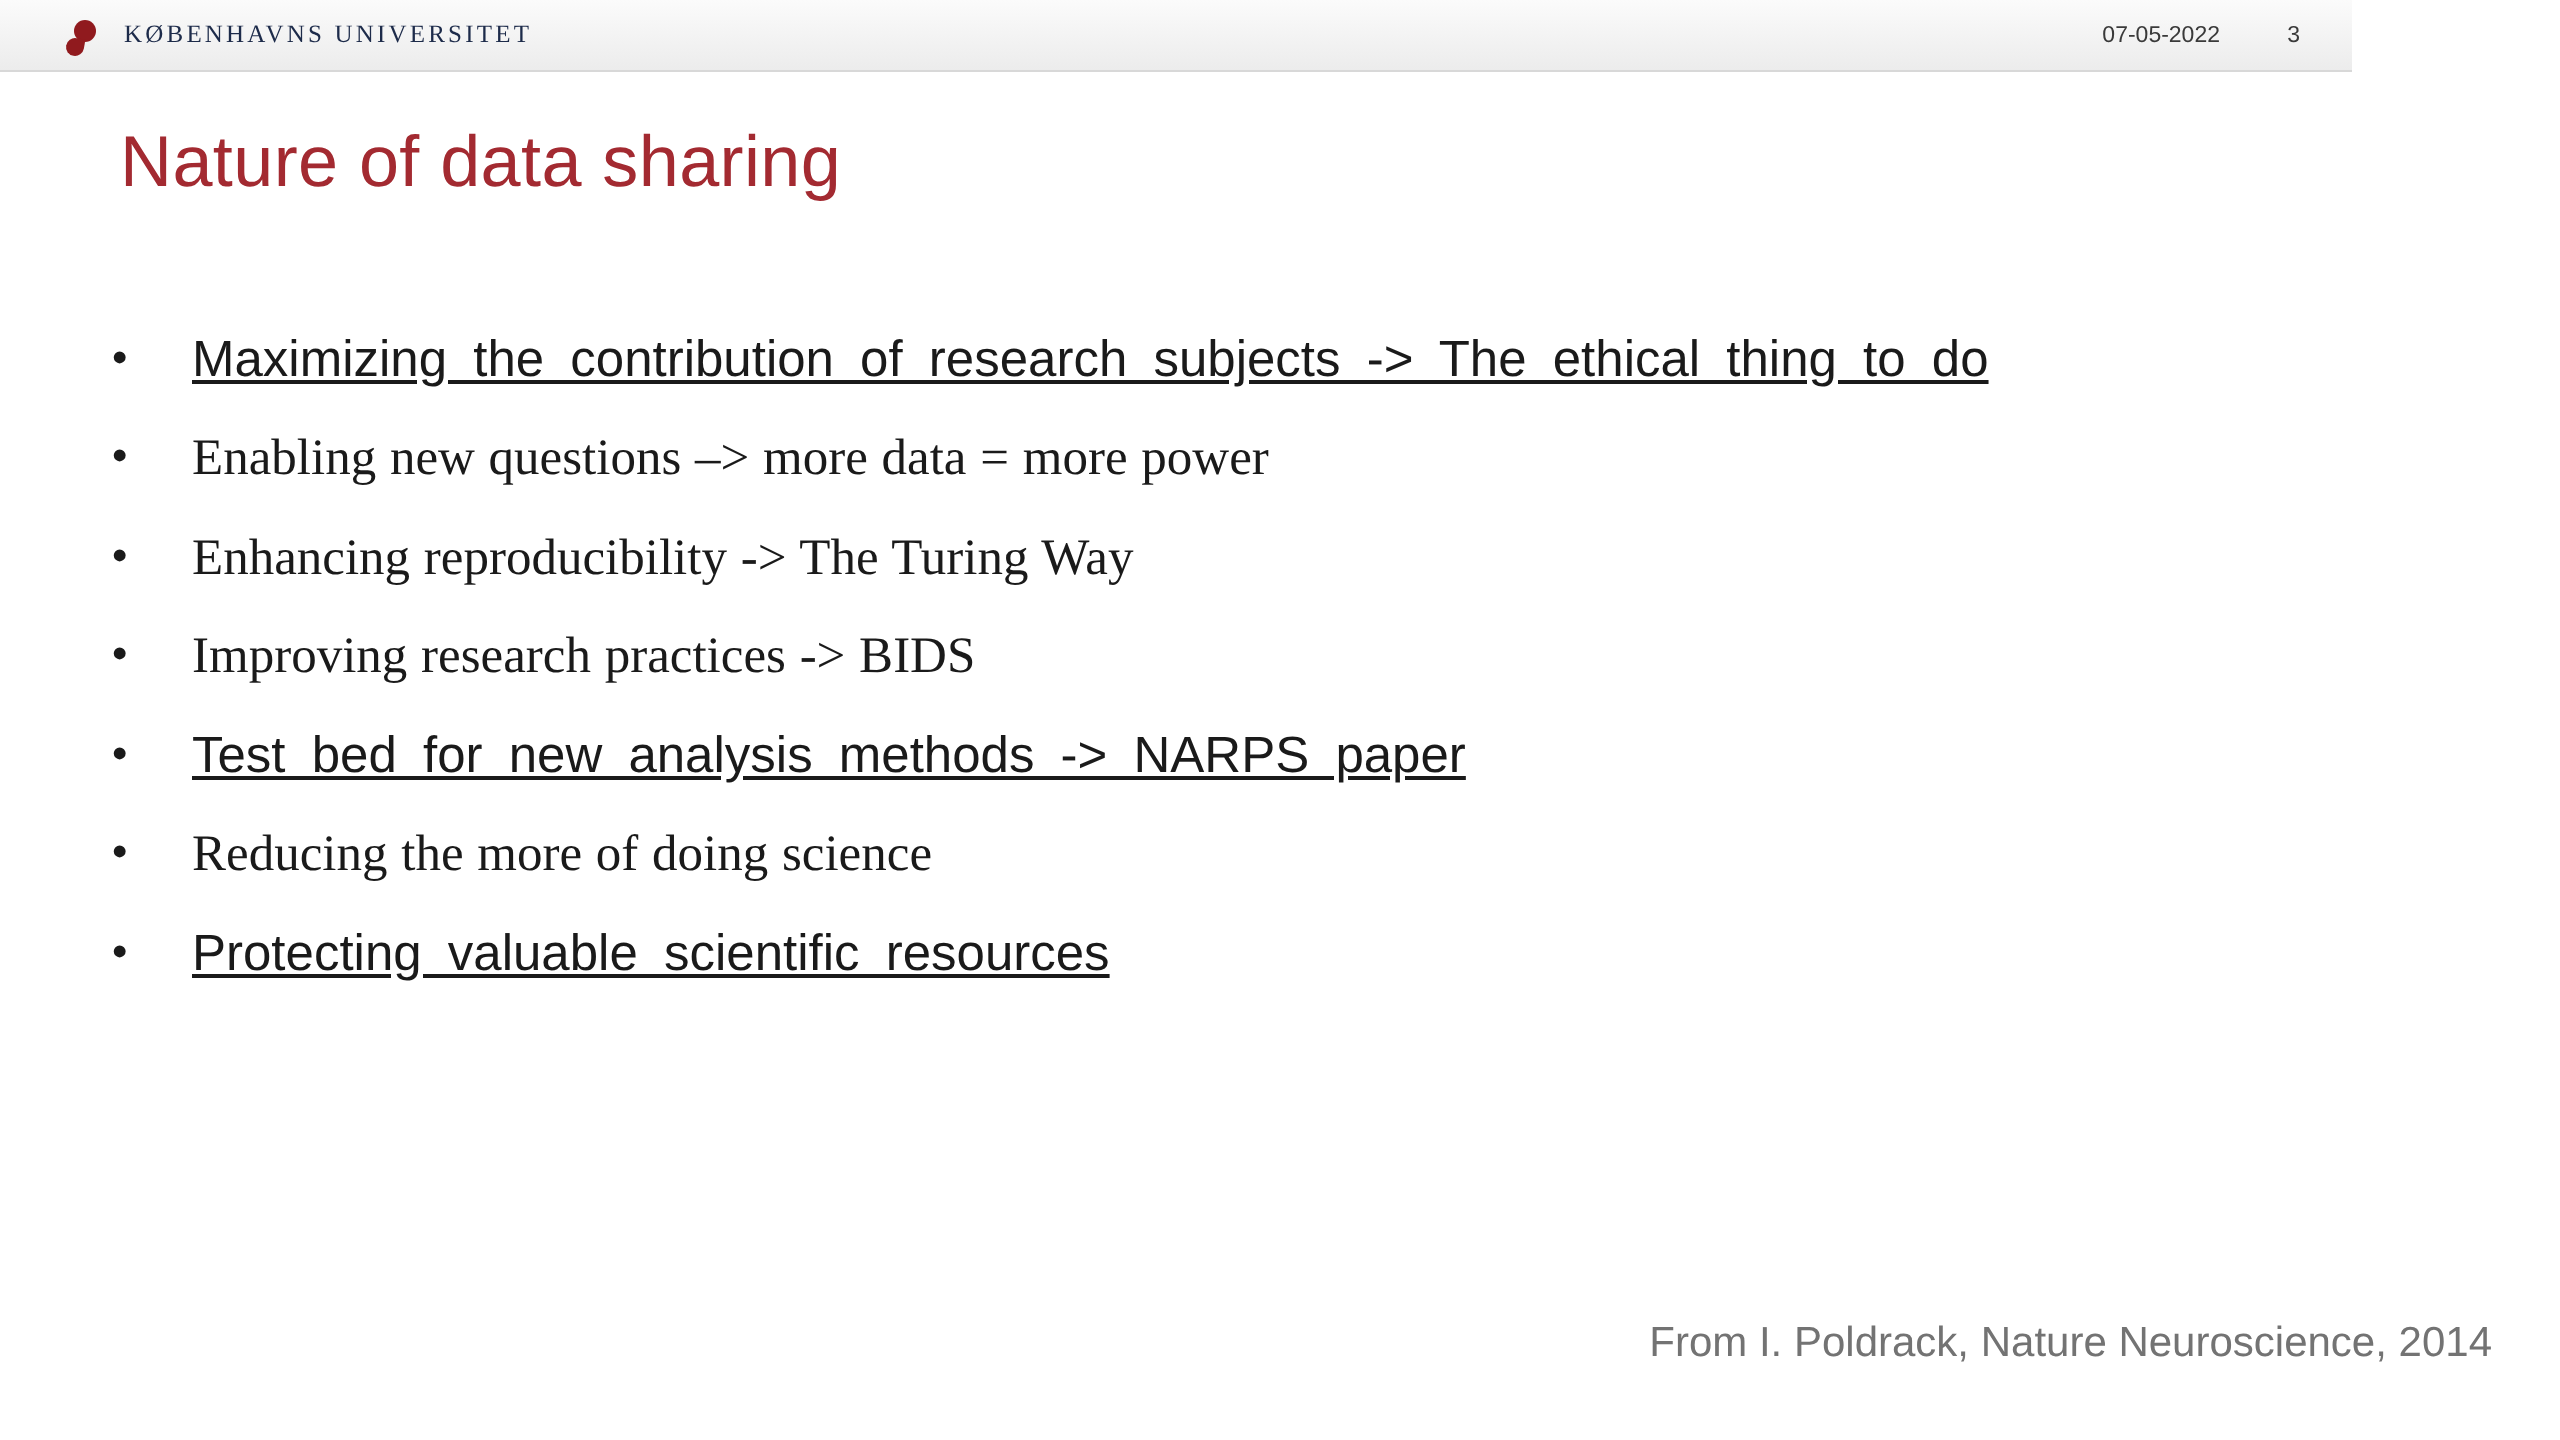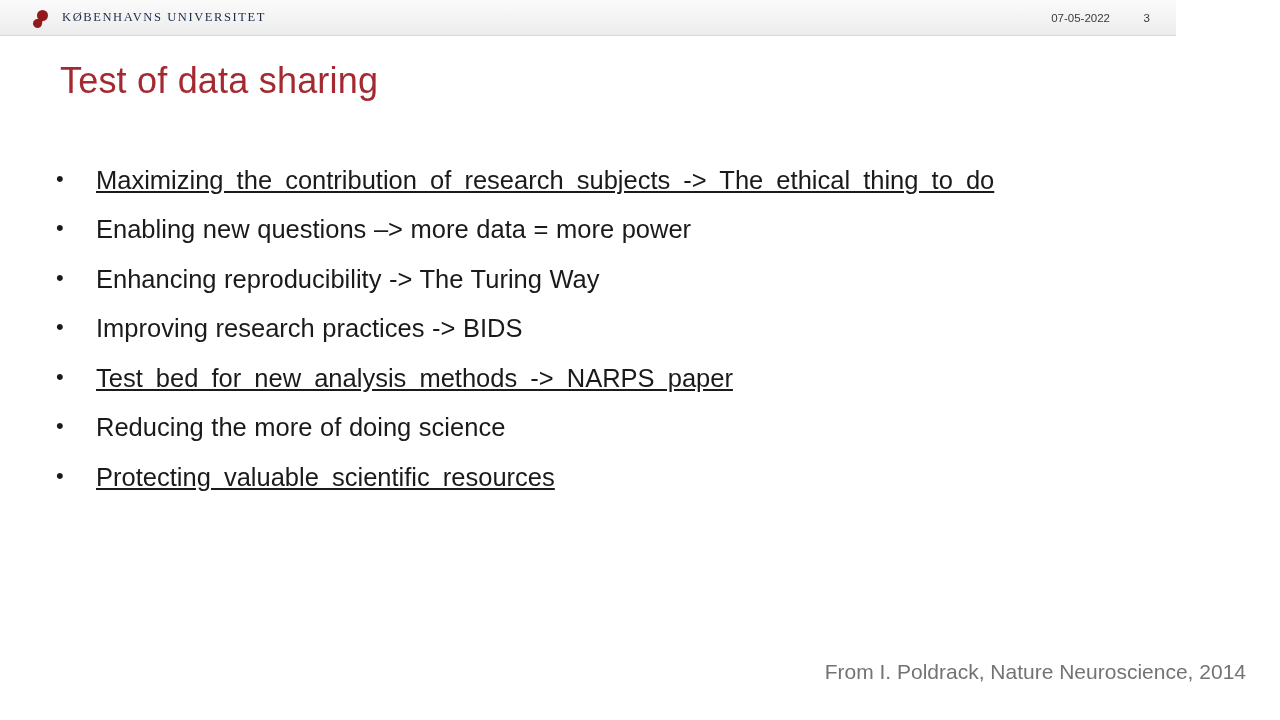--- a/index.html
+++ b/index.html
@@ -116,21 +116,21 @@
     flex: 0 0 40px;
     font-size: 22px;
     line-height: 1.45;
     color: #1a1a1a;
   }
   .bullet .btext {
     flex: 1;
   }
   
   .sp-1 { word-spacing: 6px; text-decoration: underline; }
-  .sp-0 { word-spacing: 0.5px; }
+  .sp-0 { word-spacing: 0.5px; font-family: Liberation Serif, serif; }
 
   
   .credit {
     position: absolute;
     right: 34px;
     bottom: 36px;
     font-size: 21px;
     color: #737373;
   }
 </style>
@@ -146,21 +146,21 @@
         <span class="tail"></span>
       </span>
       <span class="logo-text">KØBENHAVNS UNIVERSITET</span>
     </div>
     <div class="header-right">
       <span class="header-date">07-05-2022</span>
       <span class="header-page">3</span>
     </div>
   </div>
 
-  <div class="slide-title">Test of data sharing</div>
+  <div class="slide-title">Nature of data sharing</div>
 
   <div class="bullets">
 
     <div class="bullet">
       <span class="marker">•</span>
       <span class="btext sp-1">Maximizing  the  contribution  of  research  subjects -&gt; The ethical thing to do</span>
     </div>
 
     <div class="bullet">
       <span class="marker">•</span>

